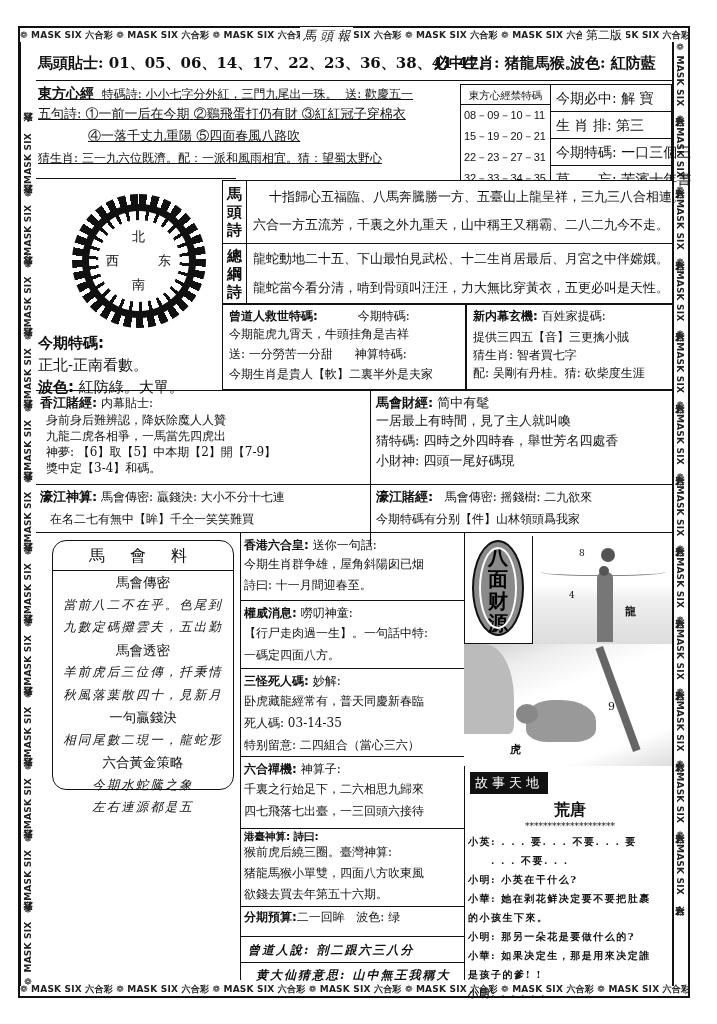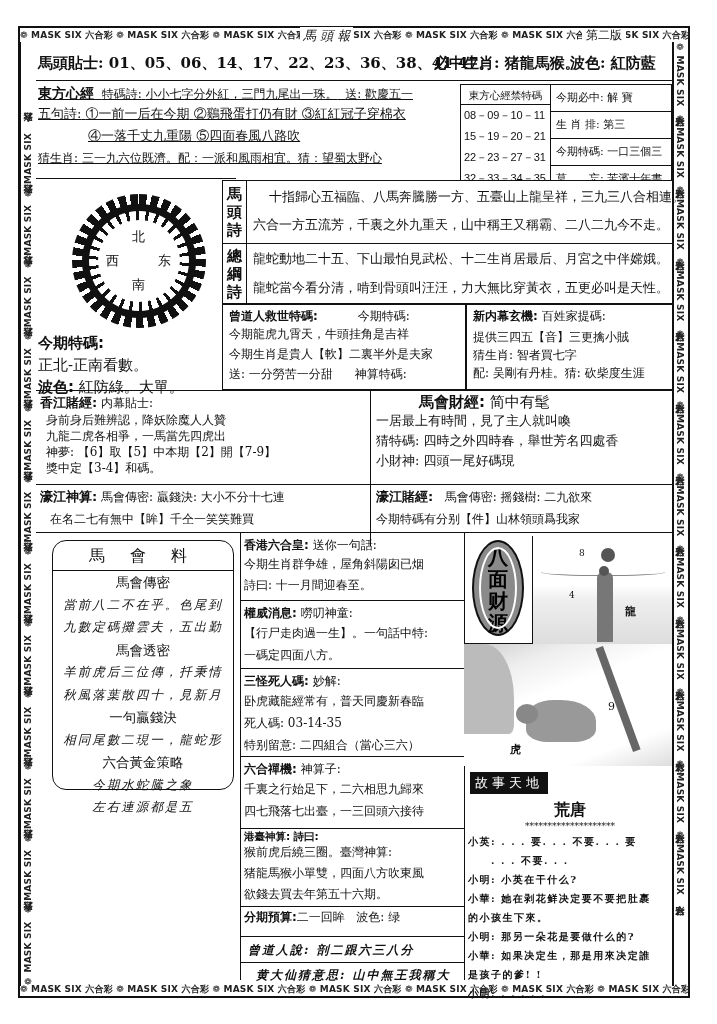--- a/index.html
+++ b/index.html
@@ -13,35 +13,35 @@
   .band-right { right: 0; top: 14px; width: 16px; height: 944px; writing-mode: vertical-rl; line-height: 16px; border-left: 2px solid #111; }
   .edition { position: absolute; right: 62px; top: 0; font-size: 12px; font-family: "DejaVu Serif", serif; background: #fff; padding: 0 4px; line-height: 14px; }
   .masthead-logo { position: absolute; left: 280px; top: -1px; font-size: 13px; background: #fff; padding: 0 3px; font-style: italic; }
 
   .inner { position: absolute; left: 16px; top: 16px; width: 636px; height: 940px; }
   .abs { position: absolute; }
   .box { position: absolute; border: 1.5px solid #111; background: #fff; }
   .bold { font-weight: bold; font-family: "DejaVu Sans", "Liberation Sans", sans-serif; }
   .t13 { font-size: 13px; line-height: 20px; }
   .t12 { font-size: 12px; line-height: 18px; }
-  .t11 { font-size: 15px; line-height: 17px; margin-left: 43px; }
+  .t11 { font-size: 13px; line-height: 17px; }
 
   
   .hdr { left: 0; top: 4px; width: 636px; height: 30px; font-size: 15px; line-height: 30px; font-weight: bold; }
   .hdr .nums { position: absolute; left: 2px; }
   .hdr .zx { position: absolute; left: 398px; }
   .hdr .bs { position: absolute; left: 534px; }
 
   
   .signtbl { left: 424px; top: 40px; width: 212px; height: 108px; border: 1.5px solid #111; }
   .signtbl .col-l { position:absolute; left:0; top:0; width: 90px; height:100%; border-right: 1.5px solid #111; }
   .signtbl .col-l .h { height: 20px; border-bottom: 1.5px solid #111; font-size: 10.5px; line-height: 20px; text-align: center; font-family: "DejaVu Sans", sans-serif; }
   .signtbl .col-l .r { font-size: 11px; line-height: 21px; padding-left: 3px; font-family: "Liberation Sans", sans-serif; }
   .signtbl .col-r { position:absolute; left: 90px; top:0; width: 120px; height: 100%; }
-  .signtbl .col-r .c { height: 27px; border-bottom: 1.5px solid #111; font-size: 11px; line-height: 26px; padding-left: 5px; font-family: "DejaVu Sans", sans-serif; white-space: nowrap; }
+  .signtbl .col-r .c { height: 27px; border-bottom: 1.5px solid #111; font-size: 14px; line-height: 26px; padding-left: 5px; font-family: "DejaVu Sans", sans-serif; white-space: nowrap; }
   .signtbl .col-r .c:last-child { border-bottom: none; }
 
   .compass { left: 36px; top: 150px; width: 134px; height: 134px; border-radius: 50%; background: repeating-conic-gradient(#111 0deg 7deg, #fff 7deg 11deg); }
   .compass .ring2 { position:absolute; left: 10px; top: 10px; width: 114px; height: 114px; border-radius: 50%; background: #111; }
   .compass .ring3 { position:absolute; left: 17px; top: 17px; width: 100px; height: 100px; border-radius: 50%; background: repeating-conic-gradient(#fff 0deg 8deg, #111 8deg 12deg); }
   .compass .inner-c { position:absolute; left: 26px; top: 26px; width: 82px; height: 82px; border-radius: 50%; background: #fff; font-size: 13px; }
   .compass .inner-c span { position: absolute; }
 
   .pillar { font-weight: bold; font-size: 15px; line-height: 18px; text-align: center; font-family: "DejaVu Sans", sans-serif; }
 
@@ -135,22 +135,22 @@
     <div class="abs" style="left:2px;top:288px;width:180px;font-size:15px;line-height:22px;">
       <div class="bold">今期特碼:</div>
       <div>正北-正南看數。</div>
       <div><span class="bold">波色:</span> <span>紅防綠。大單。</span></div>
     </div>
 
     <div class="box" style="left:186px;top:260px;width:244px;height:86px;">
       <div class="t12" style="padding:2px 6px;">
         <div><span class="bold">曾道人救世特碼:</span><span style="margin-left:40px">今期特碼:</span></div>
         <div>今期龍虎九霄天，牛頭挂角是吉祥</div>
+        <div style="margin-top:2px;"><span>送: 一分勞苦一分甜</span><span style="margin-left:22px">神算特碼:</span></div>
         <div style="margin-top:2px;">今期生肖是貴人【軟】二裏半外是夫家</div>
-        <div style="margin-top:2px;"><span>送: 一分勞苦一分甜</span><span style="margin-left:22px">神算特碼:</span></div>
       </div>
     </div>
 
     <div class="box" style="left:430px;top:260px;width:206px;height:86px;border-right:none;">
       <div class="t12" style="padding:2px 6px;">
         <div><span class="bold">新内幕玄機:</span> <span>百姓家提碼:</span></div>
         <div style="margin-top:3px;">提供三四五【音】三更擒小賊</div>
         <div>猜生肖: 智者買七字</div>
         <div>配: 吴剛有丹桂。猜: 砍柴度生涯</div>
       </div>

